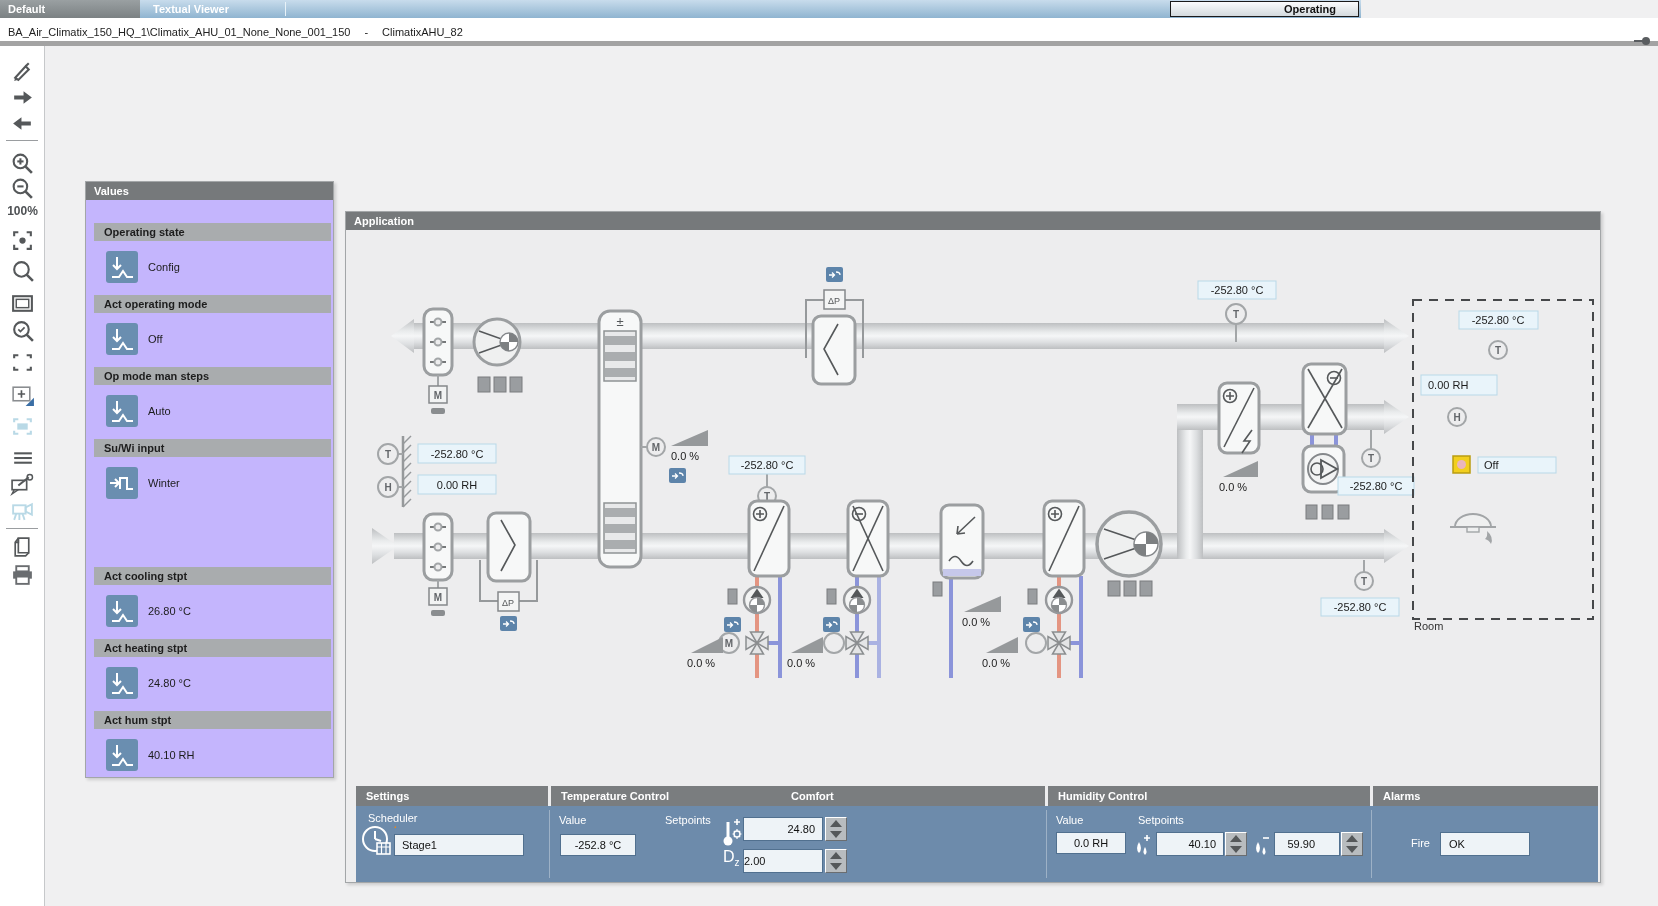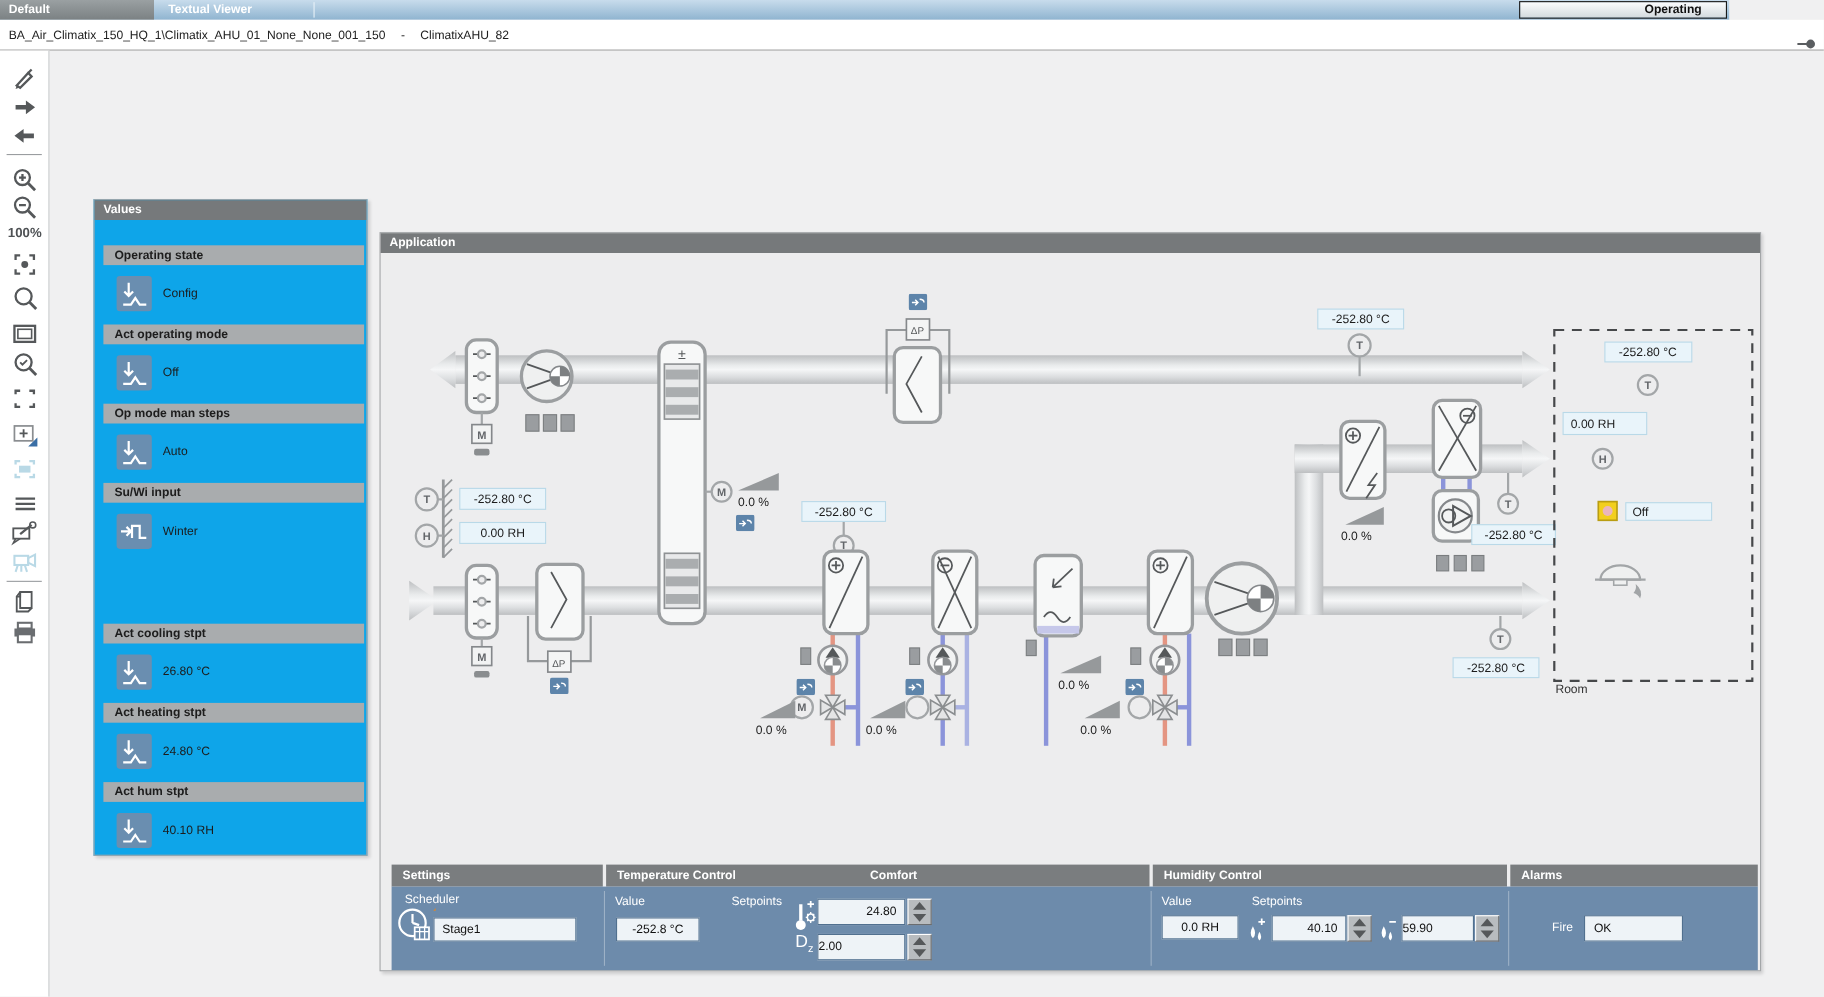--- a/index.html
+++ b/index.html
@@ -1,54 +1,54 @@
 <!DOCTYPE html>
 <html><head>
 <meta charset="utf-8">
 <style>
   * { margin:0; padding:0; box-sizing:border-box; }
   html,body { width:1658px; height:906px; overflow:hidden;
     font-family:"Liberation Sans", sans-serif; font-size:11px; background:#f0f0f1; color:#1c1c1c; }
 
   
-  .tabbar { position:absolute; left:0; top:0; width:1572px; height:18px;
+  .tabbar { position:absolute; left:0; top:0; width:1361px; height:18px;
     background:linear-gradient(#c8dcec,#8fb4d0); }
   .tab-default { position:absolute; left:0; top:0; width:140px; height:18px;
     background:linear-gradient(#9aa0a2,#7b8183); color:#fff; font-weight:bold;
     line-height:18px; padding-left:8px; }
   .tab-textual { position:absolute; left:141px; top:0; width:144px; height:18px;
     color:#fff; font-weight:bold; line-height:18px; padding-left:12px; }
   .tab-sep { position:absolute; left:285px; top:2px; width:1px; height:14px; background:#e8f2f8; }
   .operating-btn { position:absolute; right:2px; top:1px; width:189px; height:16px;
     background:linear-gradient(#fbfcfd,#d3dade); border:1px solid #1a1a1a;
     font-weight:bold; color:#111; text-align:right; padding-right:22px; line-height:14px; }
 
   
   .crumbbar { position:absolute; left:0; top:18px; width:1658px; height:28px;
-    background:#fff; border-bottom:1px solid #a3a3a3; line-height:28px; }
+    background:#fff; border-bottom:5px solid #a3a3a3; line-height:28px; }
   .crumbbar .txt { margin-left:8px; color:#222; }
   .crumb-sep { margin:0 14px; }
   .pin-icon { position:absolute; right:6px; top:10px; }
 
   
   .lt { position:absolute; left:0; top:46px; bottom:0; width:45px; background:#fff;
     border-right:1px solid #c6c8ca; }
   .tool { position:absolute; left:10px; width:25px; height:25px; }
   .tool svg { display:block; }
   .tdiv { position:absolute; left:6px; width:32px; height:1px; background:#9a9da0; }
   .zoomtxt { position:absolute; left:2px; width:41px; text-align:center; font-weight:bold;
     font-size:12px; color:#4e5154; }
 
   
   .panel { position:absolute; border:1px solid #a3a6a8; box-shadow:2px 2px 3px rgba(0,0,0,.15); }
   .panel-h { height:18px; background:#76797b; color:#fff; font-weight:bold;
     line-height:18px; padding-left:8px; }
 
   
-  .values { left:85px; top:181px; width:249px; height:597px; background:#0ea5e9; }
+  .values { left:85px; top:181px; width:249px; height:597px; background:#c4b5fd; }
   .vgroup-bar { height:18px; background:#a9acae; color:#1d1d1d; font-weight:bold;
     line-height:18px; padding-left:10px; margin:12px 2px 0 8px; }
   .vgroup-bar.first { margin-top:23px; }
   .vitem { display:flex; align-items:center; margin:10px 0 0 20px; height:32px; }
   .vitem .vicon { width:32px; height:32px; background:#6a8eb0; border-radius:3px; }
   .vitem .vlabel { margin-left:10px; color:#1c1c1c; }
   .vspacer { height:56px; }
 
   
   .app { left:345px; top:181px; width:1256px; height:672px; background:#ededee;margin-top:30px; }
@@ -693,21 +693,21 @@
           <div class="tri-up"></div>
             <div class="tri-dn"></div>
         </div>
         <span style="position:absolute; left:203px; top:28px">
           <svg width="20" height="24" viewBox="0 0 20 24">
             <path d="M7 8 Q11 15 7 19 Q3 15 7 8 Z" fill="#fff"></path>
             <path d="M13 13 Q16 18 13 21 Q10 18 13 13 Z" fill="#fff"></path>
             <path d="M12 4 H18" stroke="#fff" stroke-width="1.6"></path>
           </svg>
         </span>
-        <div class="wbox" style="left:226px; top:26px; width:66px; height:24px; text-align:left; padding-right:11px; line-height:22px">59.90</div>
+        <div class="wbox" style="left:226px; top:26px; width:66px; height:24px; text-align:right; padding-right:24px; line-height:22px">59.90</div>
         <div class="spin-btn" style="left:293px; top:26px; height:24px">
           <div class="tri-up"></div>
             <div class="tri-dn"></div>
         </div>
       </div>
 
       <div class="sb-col" style="left:1017px; right:0">
         <div class="sb-label" style="left:38px; top:31px">Fire</div>
         <div class="wbox" style="left:67px; top:26px; width:90px; height:24px; padding-left:8px; line-height:22px">OK</div>
       </div>

